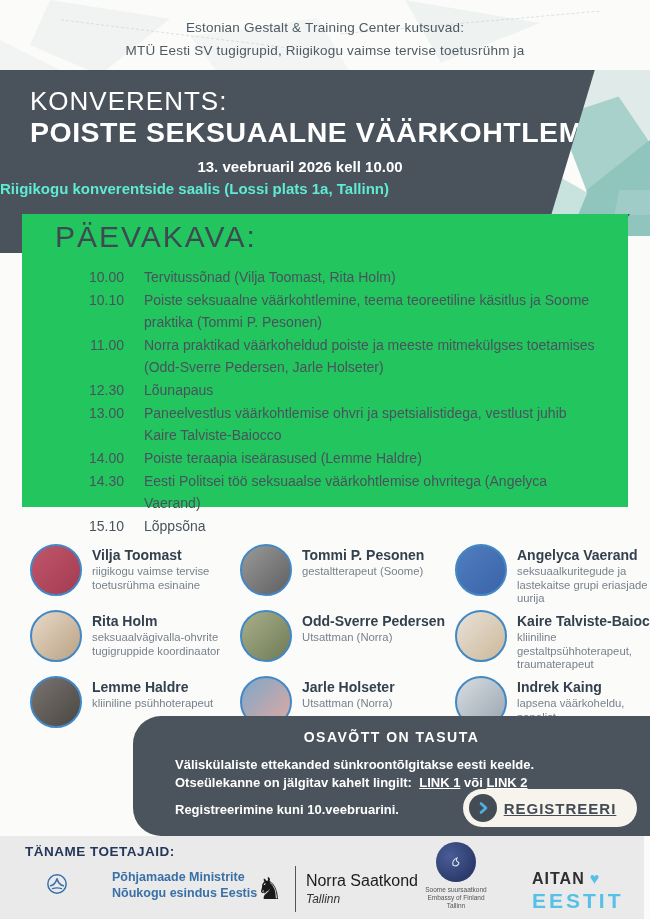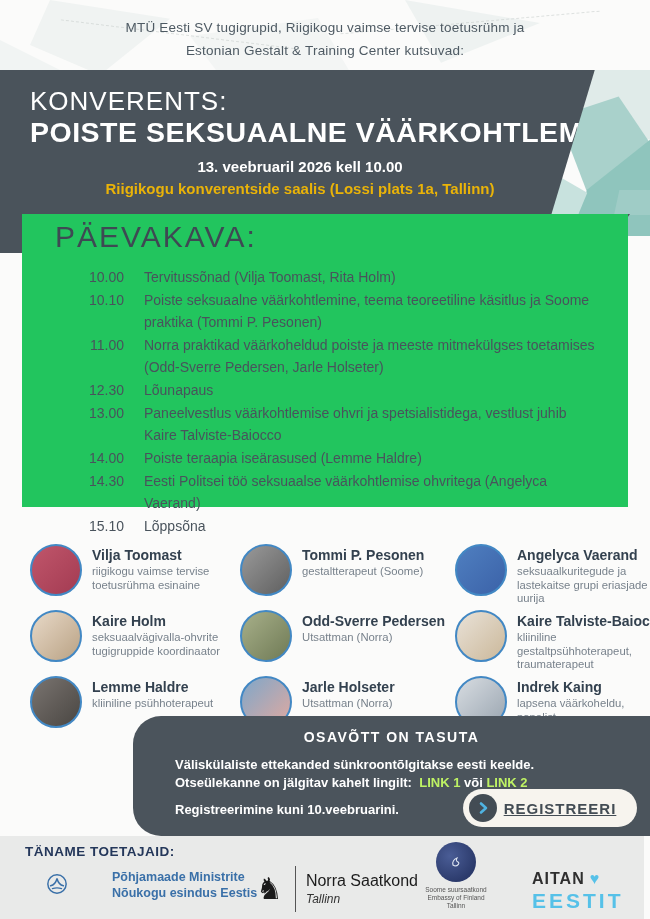--- a/index.html
+++ b/index.html
@@ -21,21 +21,21 @@
   .invite { position:absolute; left:0; top:16px; width:650px; text-align:center;
             color:#4e5a63; font-size:13.5px; line-height:23px; letter-spacing:.2px; }
 
   
   .banner { position:absolute; left:0; top:70px; width:650px; height:145px; background:#4a535b;
             clip-path:polygon(0 0,91.5% 0,84.8% 100%,0 100%); }
   .banner-tab { position:absolute; left:0; top:214px; width:23px; height:39px; background:#4a535b; }
   .kicker { position:absolute; left:30px; top:16px; color:#fff; font-size:26px; font-weight:400; letter-spacing:1px; }
   .title  { position:absolute; left:30px; top:46px; color:#fff; font-size:28.5px; font-weight:800; letter-spacing:.5px; }
   .bdate  { position:absolute; left:0; top:88px;  width:600px; text-align:center; color:#fff; font-size:15px; font-weight:700; }
-  .bloc   { position:absolute; left:0; top:110px; width:600px; text-align:center; color:#eab308; font-size:15px; font-weight:700; }
+  .bloc   { position:absolute; left:0; top:110px; width:600px; color:#5eead4; font-size:15px; font-weight:700; }
 
   
   .teal-wrap { position:absolute; left:538px; top:70px; width:112px; height:166px; }
   .teal-wrap div { position:absolute; inset:0; }
   .t1 { background:#e0ebe9; clip-path:polygon(38% 0,100% 0,100% 42%,18% 30%); }
   .t2 { background:#a9d1cb; clip-path:polygon(18% 28%,72% 16%,100% 44%,44% 74%); }
   .t3 { background:#8fc5bd; clip-path:polygon(44% 72%,100% 42%,100% 100%,28% 100%); }
   .t4 { background:#c8e2de; clip-path:polygon(8% 60%,44% 74%,28% 100%,0 100%); }
   .teal-corner { position:absolute; left:614px; top:190px; width:36px; height:25px; background:#9fccc6;
                  clip-path:polygon(15% 0,100% 0,100% 100%,0 100%); }
@@ -60,21 +60,21 @@
   .sp-text { margin-left:10px; padding-top:3px; }
   .sp-name { font-size:14px; font-weight:800; color:#33414f; white-space:nowrap; }
   .sp-role { font-size:11.3px; line-height:13.5px; color:#78828c; max-width:138px; margin-top:2px; }
 
   
   .regbox { position:absolute; left:133px; top:716px; width:517px; height:120px; background:#4b545c;
             border-radius:28px 0 0 28px; }
   .regbox-title { position:absolute; left:0; top:13px; width:100%; text-align:center; color:#fff;
                   font-size:14px; font-weight:800; letter-spacing:1.5px; }
   .regbox-lines { position:absolute; left:42px; top:40px; color:#fff; font-size:13px; font-weight:700; line-height:18px; }
-  .reg-link { color:#bef264; cursor:pointer; }
+  .reg-link { color:#ffffff; text-decoration:underline; cursor:pointer; }
   .reg-note { position:absolute; left:42px; top:86px; color:#fff; font-size:13px; font-weight:700; }
   .reg-btn { position:absolute; right:13px; top:73px; width:174px; height:38px; background:#f7f4ee;
              border:none; border-radius:19px; display:flex; align-items:center; cursor:pointer; }
   .reg-btn-circle { width:28px; height:28px; border-radius:50%; background:#434c54; margin-left:6px;
                     display:flex; align-items:center; justify-content:center; }
   .reg-btn-label { margin:0 auto; padding-right:14px; font-size:15px; font-weight:800; letter-spacing:1px;
                    color:#434c54; text-decoration:underline; font-family:"Liberation Sans", sans-serif; }
 
   
   .footer { position:absolute; left:0; top:836px; width:644px; height:83px; background:#e9eae9; }
@@ -103,22 +103,22 @@
 <div class="poster">
 
   <div class="mesh m1"></div>
   <div class="mesh m2"></div>
   <div class="mesh m3"></div>
   <div class="mesh m4"></div>
   <div class="dash d1"></div>
   <div class="dash d2"></div>
 
   <div class="invite">
+    <div>Estonian Gestalt &amp; Training Center kutsuvad:</div>
     <div>MTÜ Eesti SV tugigrupid, Riigikogu vaimse tervise toetusrühm ja</div>
-    <div>Estonian Gestalt &amp; Training Center kutsuvad:</div>
   </div>
 
   <div class="teal-wrap">
     <div class="t1"></div>
     <div class="t2"></div>
     <div class="t3"></div>
     <div class="t4"></div>
   </div>
   <div class="teal-corner"></div>
 
@@ -199,21 +199,21 @@
         <div class="avatar" style="background: linear-gradient(135deg, rgb(79, 127, 192), rgb(59, 98, 168));"></div>
         <div class="sp-text">
           <div class="sp-name">Angelyca Vaerand</div>
           <div class="sp-role">seksuaalkuritegude ja lastekaitse grupi eriasjade uurija</div>
         </div>
       </div>
 
       <div class="speaker">
         <div class="avatar" style="background: linear-gradient(135deg, rgb(232, 217, 200), rgb(185, 162, 132));"></div>
         <div class="sp-text">
-          <div class="sp-name">Kaire Holm</div>
+          <div class="sp-name">Rita Holm</div>
           <div class="sp-role">seksuaalvägivalla-ohvrite tugigruppide koordinaator</div>
         </div>
       </div>
 
       <div class="speaker">
         <div class="avatar" style="background: linear-gradient(135deg, rgb(168, 176, 138), rgb(111, 122, 85));"></div>
         <div class="sp-text">
           <div class="sp-name">Odd-Sverre Pedersen</div>
           <div class="sp-role">Utsattman (Norra)</div>
         </div>

